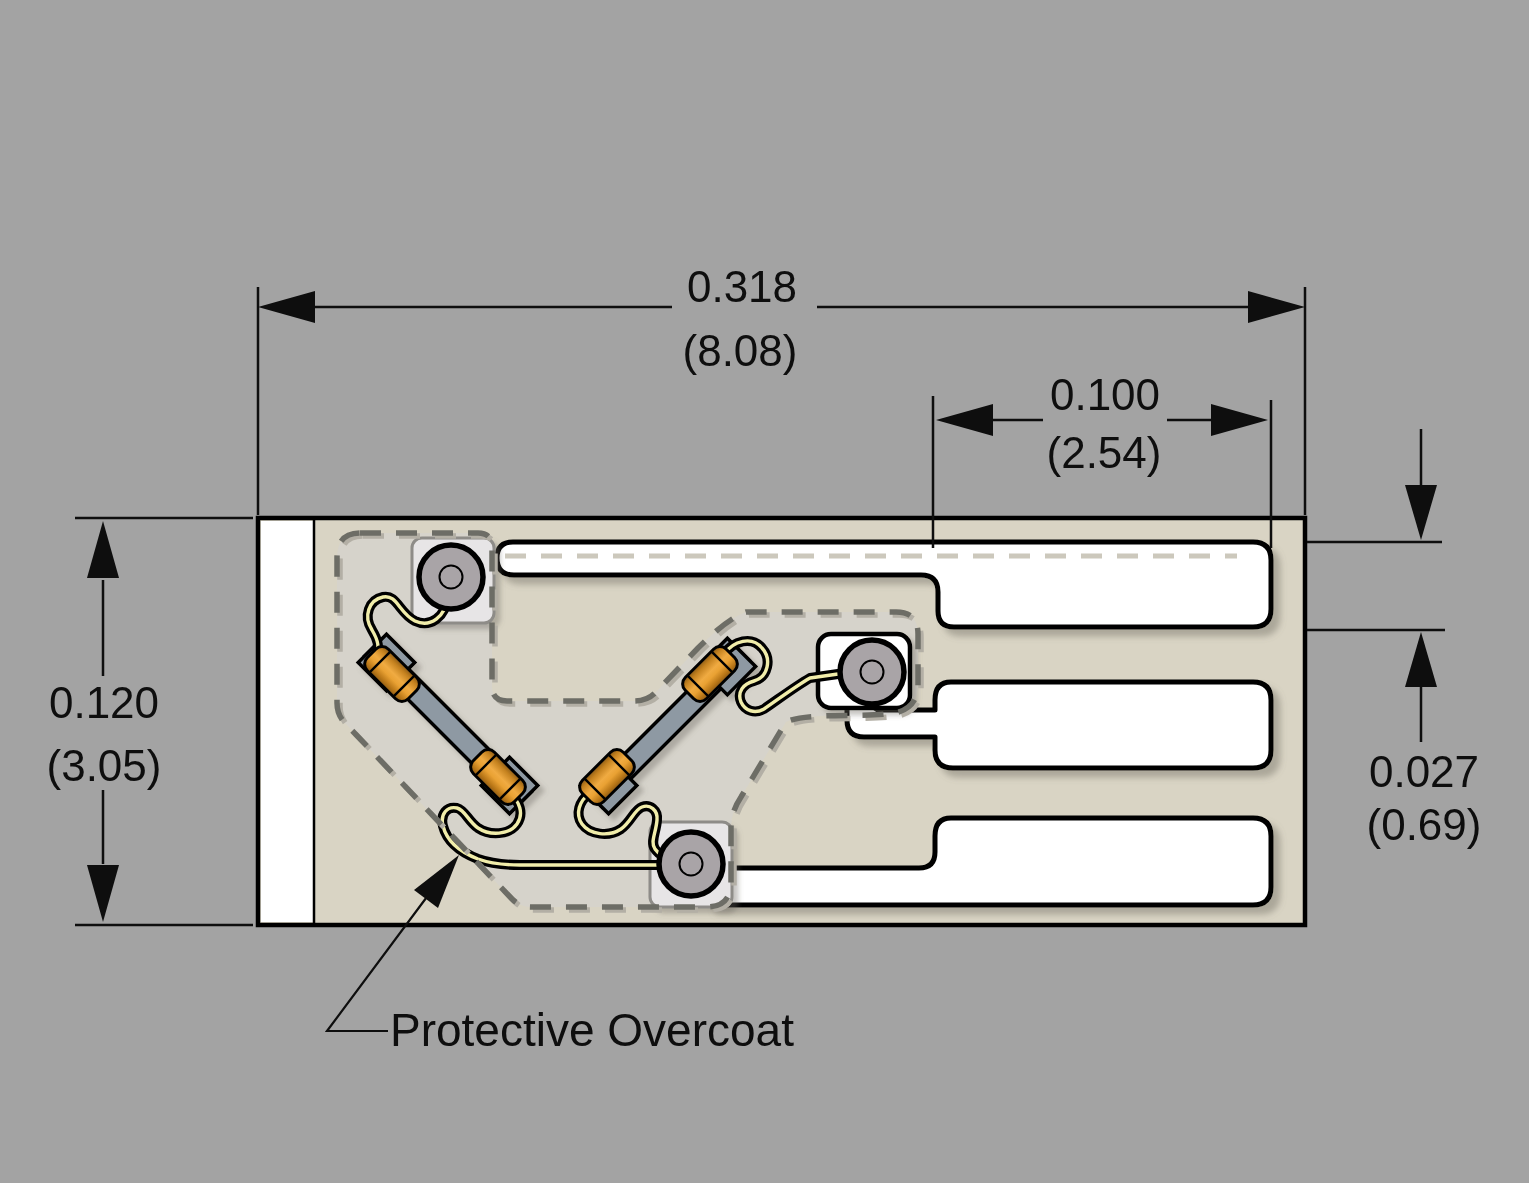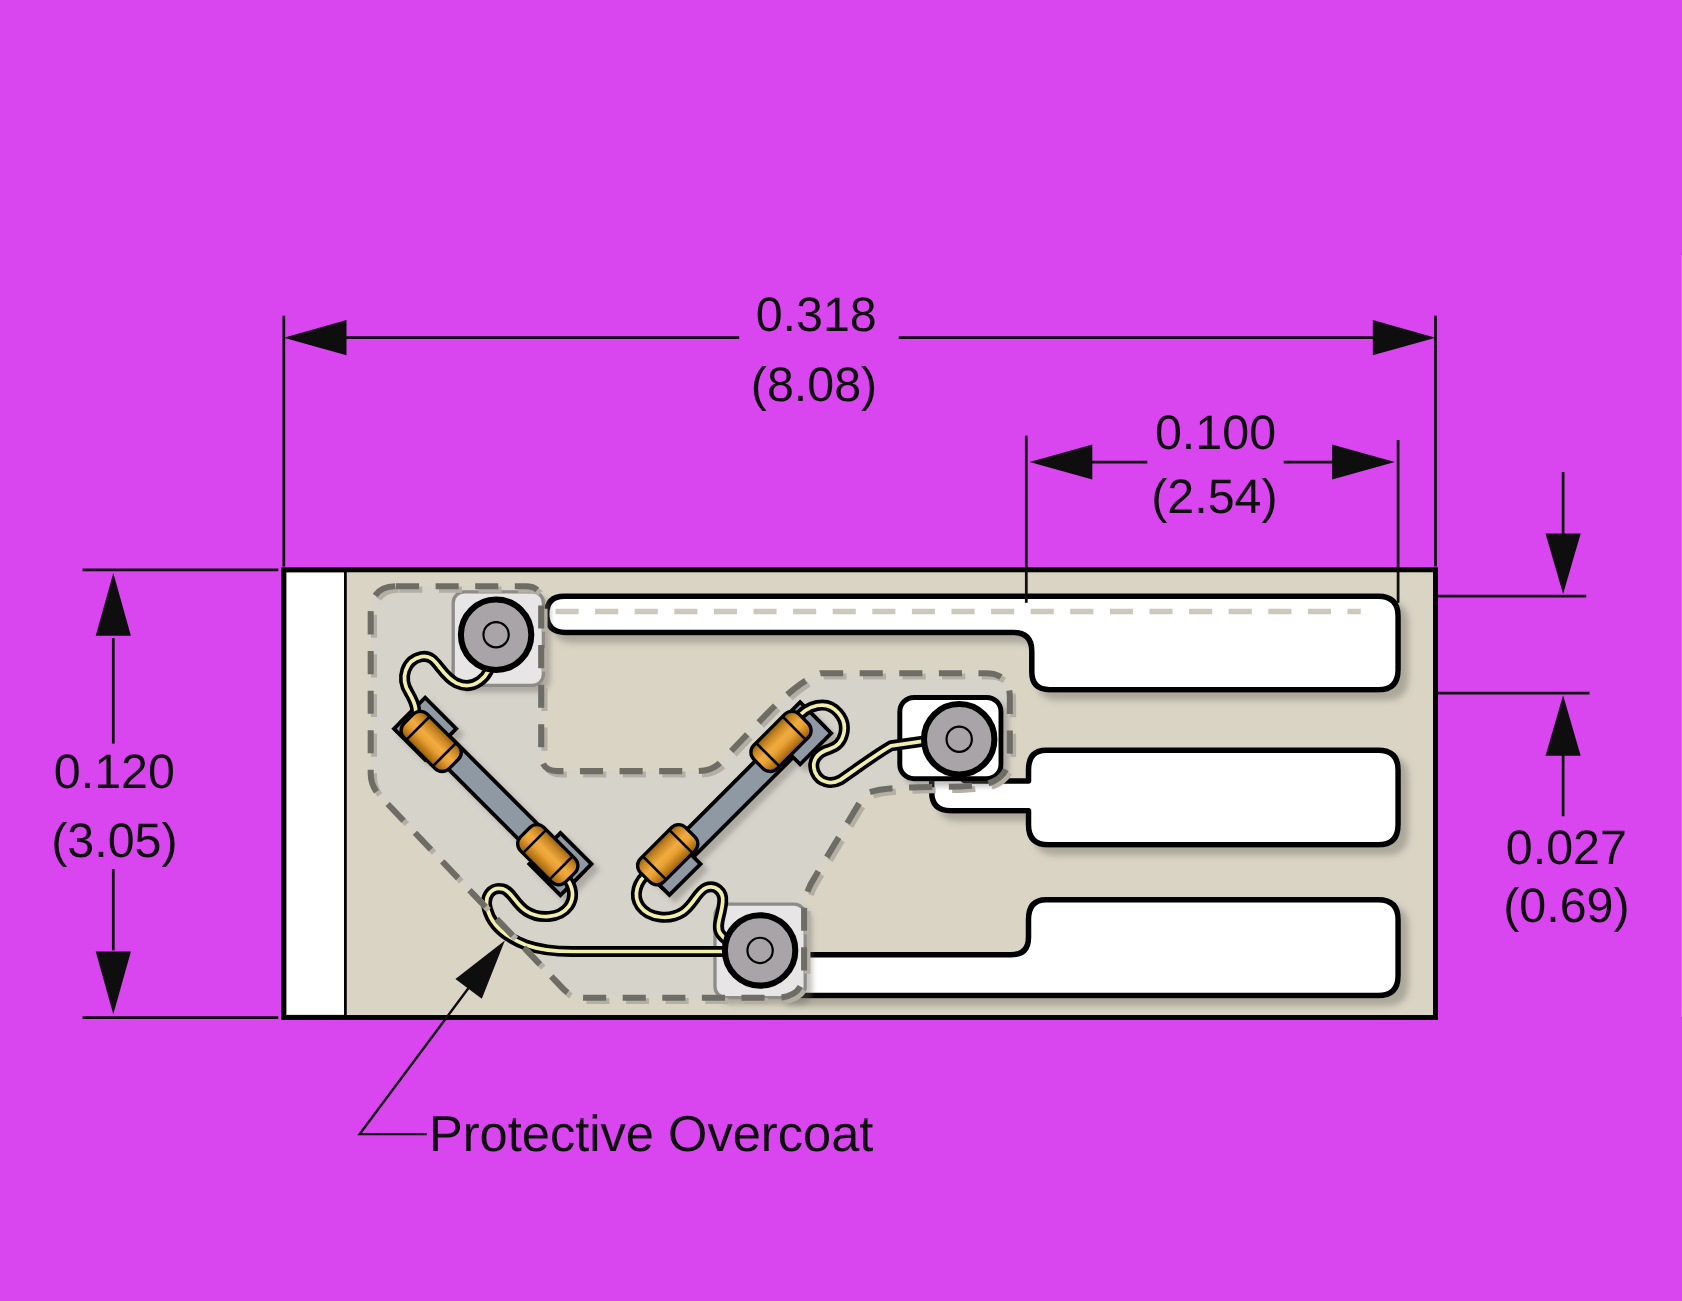--- a/index.html
+++ b/index.html
@@ -1,16 +1,16 @@
 <!DOCTYPE html>
 <html><head>
 <meta charset="utf-8">
 <style>
   html,body{margin:0;padding:0;background:#ffffff;}
-  #stage{position:relative;width:1529px;height:1183px;background:#d946ef;overflow:hidden;
+  #stage{position:relative;width:1529px;height:1183px;background:#a3a3a3;overflow:hidden;
          font-family:"Liberation Sans", sans-serif;}
   svg{display:block;}
   text{font-family:"Liberation Sans", sans-serif;fill:#0e0e0e;}
   .dimtext{font-size:44px;}
   .labeltext{font-size:46px;}
 </style>
 </head>
 <body>
 
 <div id="stage">

